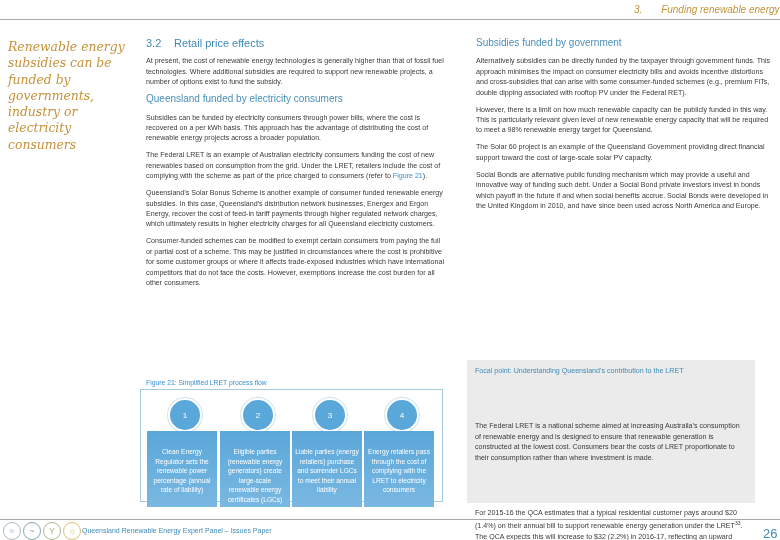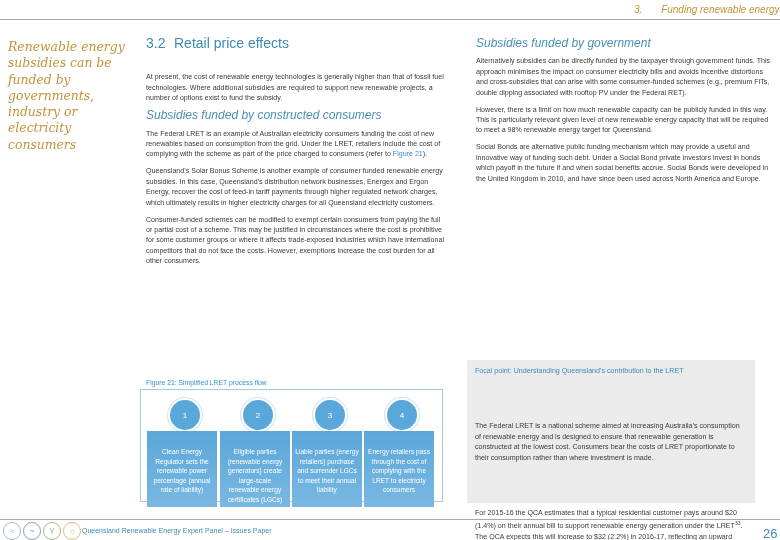--- a/index.html
+++ b/index.html
@@ -10,23 +10,23 @@
   .chapter { position: absolute; top: 4px; left: 634px; font-size: 10px; color: #c5923a; font-style: italic; white-space: nowrap; }
   .chapter .num { margin-right: 16px; }
 
   .pull-quote { position: absolute; left: 8px; top: 39px; width: 120px; font-family: "DejaVu Serif", serif; font-style: italic; font-size: 12.4px; line-height: 16.3px; color: #c5923a; }
 
   .col { position: absolute; font-size: 7.1px; line-height: 10.4px; color: #3a3a3a; }
   .col p { margin-bottom: 6.6px; }
   .col-left { left: 146px; top: 38px; width: 300px; }
   .col-right { left: 476px; top: 38px; width: 296px; }
 
-  .section-head { font-size: 14px; color: #3f8bb6; margin-bottom: 24px; }
+  .section-head { font-size: 11px; color: #3f8bb6; margin-bottom: 8px; }
   .section-head .sec-num { display: inline-block; width: 28px; }
-  .subhead { font-style: italic; color: #4a90b8; font-size: 12px; margin-bottom: 8px; }
+  .subhead { color: #4a90b8; font-size: 10px; margin-bottom: 8px; }
   .link { color: #3a8ed1; }
 
   .figure-caption { position: absolute; left: 146px; top: 379px; font-size: 6.8px; color: #3a8ed1; }
   .figure-box { position: absolute; left: 140px; top: 389px; width: 303px; height: 113px; border: 1px solid #a6c9de; }
   .step { position: absolute; top: 41px; width: 70px; height: 76px; background: linear-gradient(180deg, #5aa7d9 0%, #7ab8e2 100%); color: #ffffff; font-size: 6.6px; line-height: 9.6px; text-align: center; padding: 16px 3px 0 3px; }
   .step-circle { position: absolute; top: 8px; width: 34px; height: 34px; border-radius: 50%; background: #5aa7d9; border: 2px solid #ffffff; color: #ffffff; font-size: 8px; display: flex; align-items: center; justify-content: center; box-shadow: 0 0 0 1px #cfe4f1; }
 
   .focal-box { position: absolute; left: 467px; top: 360px; width: 288px; height: 143px; background: #ebebeb; padding: 6px 8px; font-size: 7.1px; line-height: 10.4px; color: #3a3a3a; }
   .focal-box .focal-title { color: #3f8bb6; margin-bottom: 4px; }
   .focal-box p { margin-bottom: 5px; margin-top: 45px; }
@@ -46,32 +46,34 @@
 </div>
 <div class="header-rule"></div>
 
 <div class="pull-quote">Renewable energy subsidies can be funded by governments, industry or electricity consumers</div>
 
 <div class="col col-left">
   <div class="section-head">
     <span class="sec-num">3.2</span><span>Retail price effects</span>
   </div>
   <p>At present, the cost of renewable energy technologies is generally higher than that of fossil fuel technologies. Where additional subsidies are required to support new renewable projects, a number of options exist to fund the subsidy.</p>
-  <div class="subhead">Subsidies funded by constructed consumers</div>
+  <div class="subhead">Queensland funded by electricity consumers</div>
+  <p>Subsidies can be funded by electricity consumers through power bills, where the cost is recovered on a per kWh basis. This approach has the advantage of distributing the cost of renewable energy projects across a broader population.</p>
   <p>
     <span>The Federal LRET is an example of Australian electricity consumers funding the cost of new renewables based on consumption from the grid. Under the LRET, retailers include the cost of complying with the scheme as part of the price charged to consumers (refer to </span><span class="link">Figure 21</span><span>).</span>
   </p>
   <p>Queensland’s Solar Bonus Scheme is another example of consumer funded renewable energy subsidies. In this case, Queensland’s distribution network businesses, Energex and Ergon Energy, recover the cost of feed-in tariff payments through higher regulated network charges, which ultimately results in higher electricity charges for all Queensland electricity customers.</p>
   <p>Consumer-funded schemes can be modified to exempt certain consumers from paying the full or partial cost of a scheme. This may be justified in circumstances where the cost is prohibitive for some customer groups or where it affects trade-exposed industries which have international competitors that do not face the costs. However, exemptions increase the cost burden for all other consumers.</p>
 </div>
 
 <div class="col col-right">
   <div class="subhead">Subsidies funded by government</div>
   <p>Alternatively subsidies can be directly funded by the taxpayer through government funds. This approach minimises the impact on consumer electricity bills and avoids incentive distortions and cross-subsidies that can arise with some consumer-funded schemes (e.g., premium FiTs, double dipping associated with rooftop PV under the Federal RET).</p>
   <p>However, there is a limit on how much renewable capacity can be publicly funded in this way. This is particularly relevant given level of new renewable energy capacity that will be required to meet a 98% renewable energy target for Queensland.</p>
+  <p>The Solar 60 project is an example of the Queensland Government providing direct financial support toward the cost of large-scale solar PV capacity.</p>
   <p>Social Bonds are alternative public funding mechanism which may provide a useful and innovative way of funding such debt. Under a Social Bond private investors invest in bonds which payoff in the future if and when social benefits accrue. Social Bonds were developed in the United Kingdom in 2010, and have since been used across North America and Europe.</p>
 </div>
 
 <div class="figure-caption">Figure 21: Simplified LRET process flow</div>
 <div class="figure-box">
   <div class="step-circle" style="left:27px;">1</div>
   <div class="step" style="left:6px;">Clean Energy Regulator sets the renewable power percentage (annual rate of liability)</div>
 
   <div class="step-circle" style="left:100px;">2</div>
   <div class="step" style="left:79px;">Eligible parties (renewable energy generators) create large-scale renewable energy certificates (LGCs)</div>

